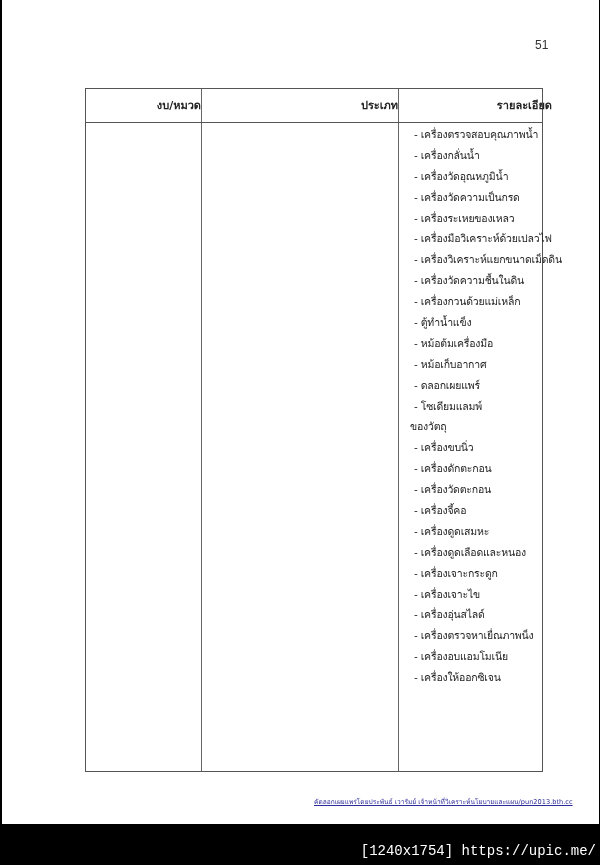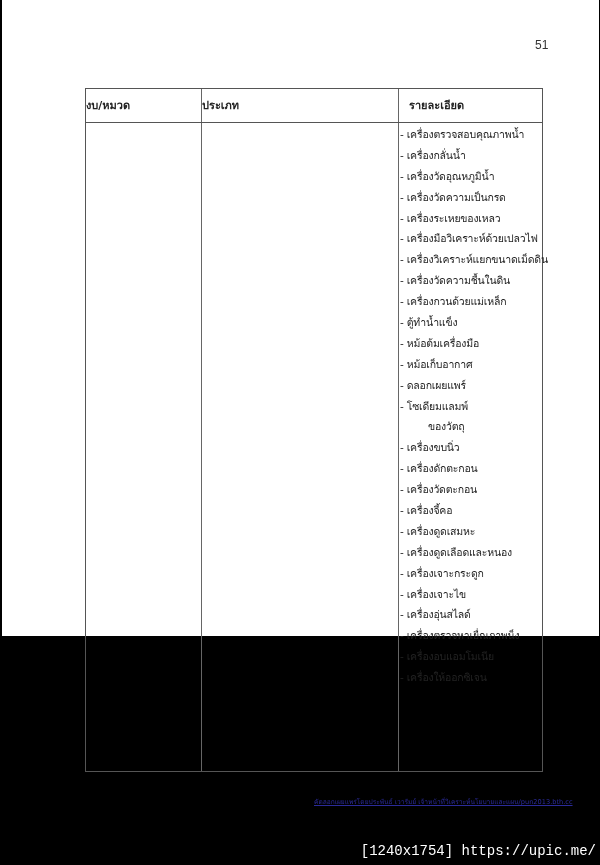--- a/index.html
+++ b/index.html
@@ -2,21 +2,21 @@
 <html><head>
 <meta charset="utf-8">
 <style>
   html, body { margin: 0; padding: 0; }
   body {
     width: 600px; height: 865px; background: #000;
     position: relative; overflow: hidden;
     font-family: "DejaVu Sans", "Liberation Sans", sans-serif;
   }
   .page {
-    position: absolute; left: 2px; top: 0; width: 597px; height: 636px;
+    position: absolute; left: 2px; top: 0; width: 597px; height: 824px;
     background: #fff;
   }
   .page-number {
     position: absolute; left: 533px; top: 38px;
     font-size: 12px; color: #333;
     font-family: "Liberation Sans", sans-serif;
   }
   .doc-table {
     position: absolute; left: 83px; top: 88px;
     width: 458px; height: 684px;
@@ -24,31 +24,31 @@
   }
   .col-line {
     position: absolute; top: 0; bottom: 0; width: 1px; background: #666;
   }
   .header-row {
     position: absolute; left: 0; right: 0; top: 0; height: 33px;
     border-bottom: 1px solid #555;
   }
   .hcell {
     position: absolute; top: 0; height: 33px; line-height: 33px;
-    text-align: left; font-size: 11px; font-weight: bold; color: #222;
+    text-align: right; font-size: 11px; font-weight: bold; color: #222;
   }
   .details {
     position: absolute; left: 314px; top: 34px; width: 143px;
     padding-top: 1px;
   }
   .item {
     font-size: 10.5px; color: #222; height: 20.9px; line-height: 20.9px;
-    white-space: nowrap; padding-left: 0; letter-spacing: -0.2px;
+    white-space: nowrap; padding-left: 14px; letter-spacing: -0.2px;
   }
-  .item.cont { padding-left: 28px; }
+  .item.cont { padding-left: 10px; }
   .footer-credit {
     position: absolute; left: 312px; top: 796px;
     font-size: 6.6px; color: #2b2b9a; white-space: nowrap; text-decoration: underline;
   }
   .watermark {
     position: absolute; right: 4px; top: 843px;
     font-size: 14px; color: #fff; white-space: nowrap;
     font-family: Liberation Mono, monospace;
   }
 </style>

